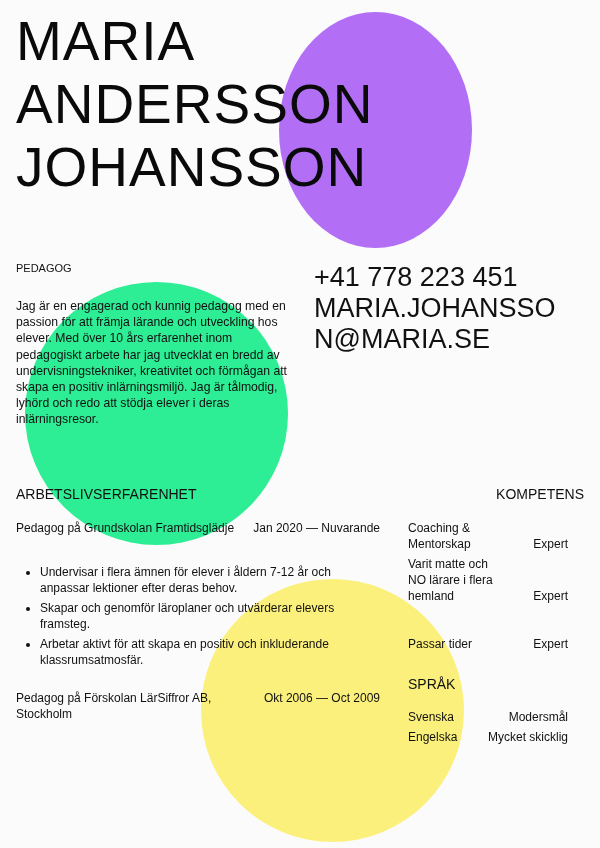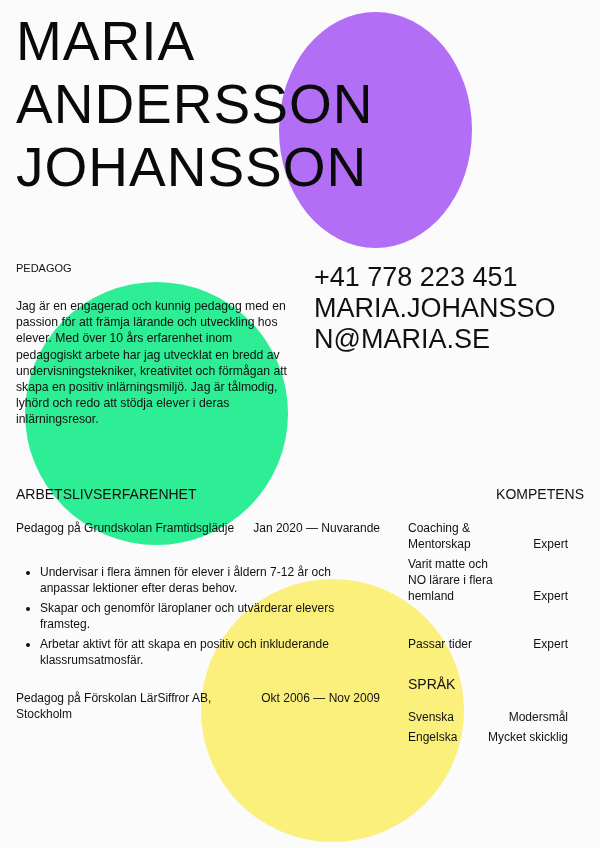--- a/index.html
+++ b/index.html
@@ -63,21 +63,21 @@
 </div>
 
 <ul class="layer bullets">
   <li>Undervisar i flera ämnen för elever i åldern 7-12 år och anpassar lektioner efter deras behov.</li>
   <li>Skapar och genomför läroplaner och utvärderar elevers framsteg.</li>
   <li>Arbetar aktivt för att skapa en positiv och inkluderande klassrumsatmosfär.</li>
 </ul>
 
 <div class="layer job job2">
   <div class="title">Pedagog på Förskolan LärSiffror AB, Stockholm</div>
-  <div class="dates">Okt 2006 — Nov 2009</div>
+  <div class="dates">Okt 2006 — Oct 2009</div>
 </div>
 
 <div class="layer h2 right komp-h">KOMPETENS</div>
 
 <div class="layer right" style="top:520px; height:110px;">
   <div class="row" style="top:0; height:32px;">
     <div class="k">Coaching &amp; Mentorskap</div>
     <div class="v">Expert</div>
   </div>
   <div class="row" style="top:36px; height:48px;">

